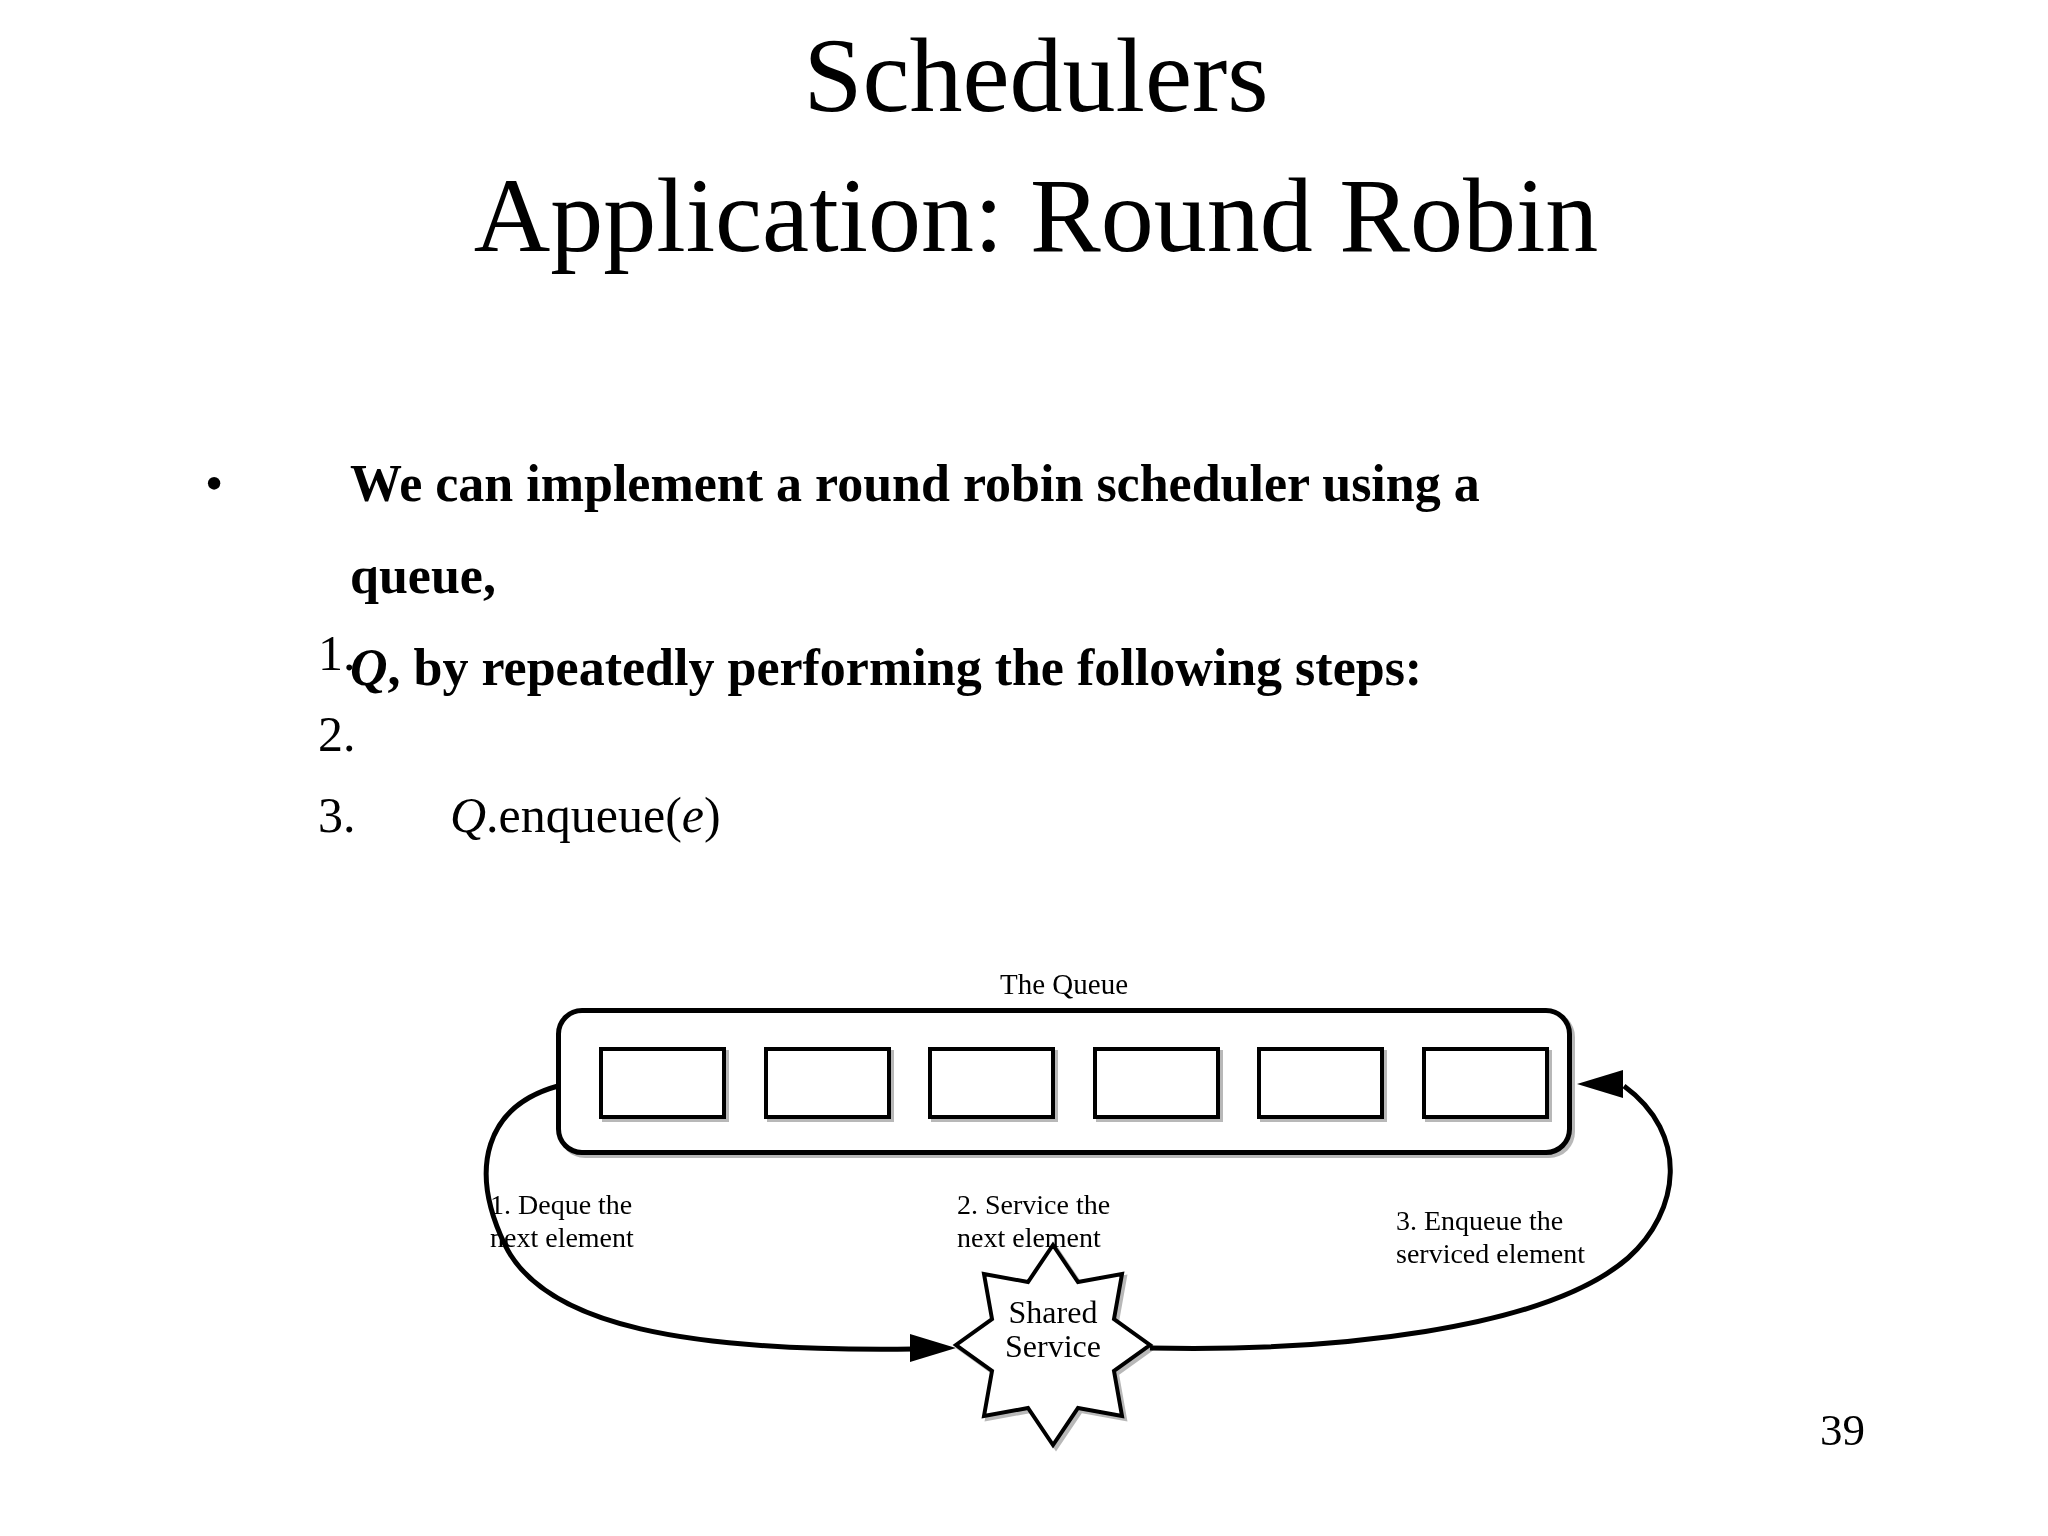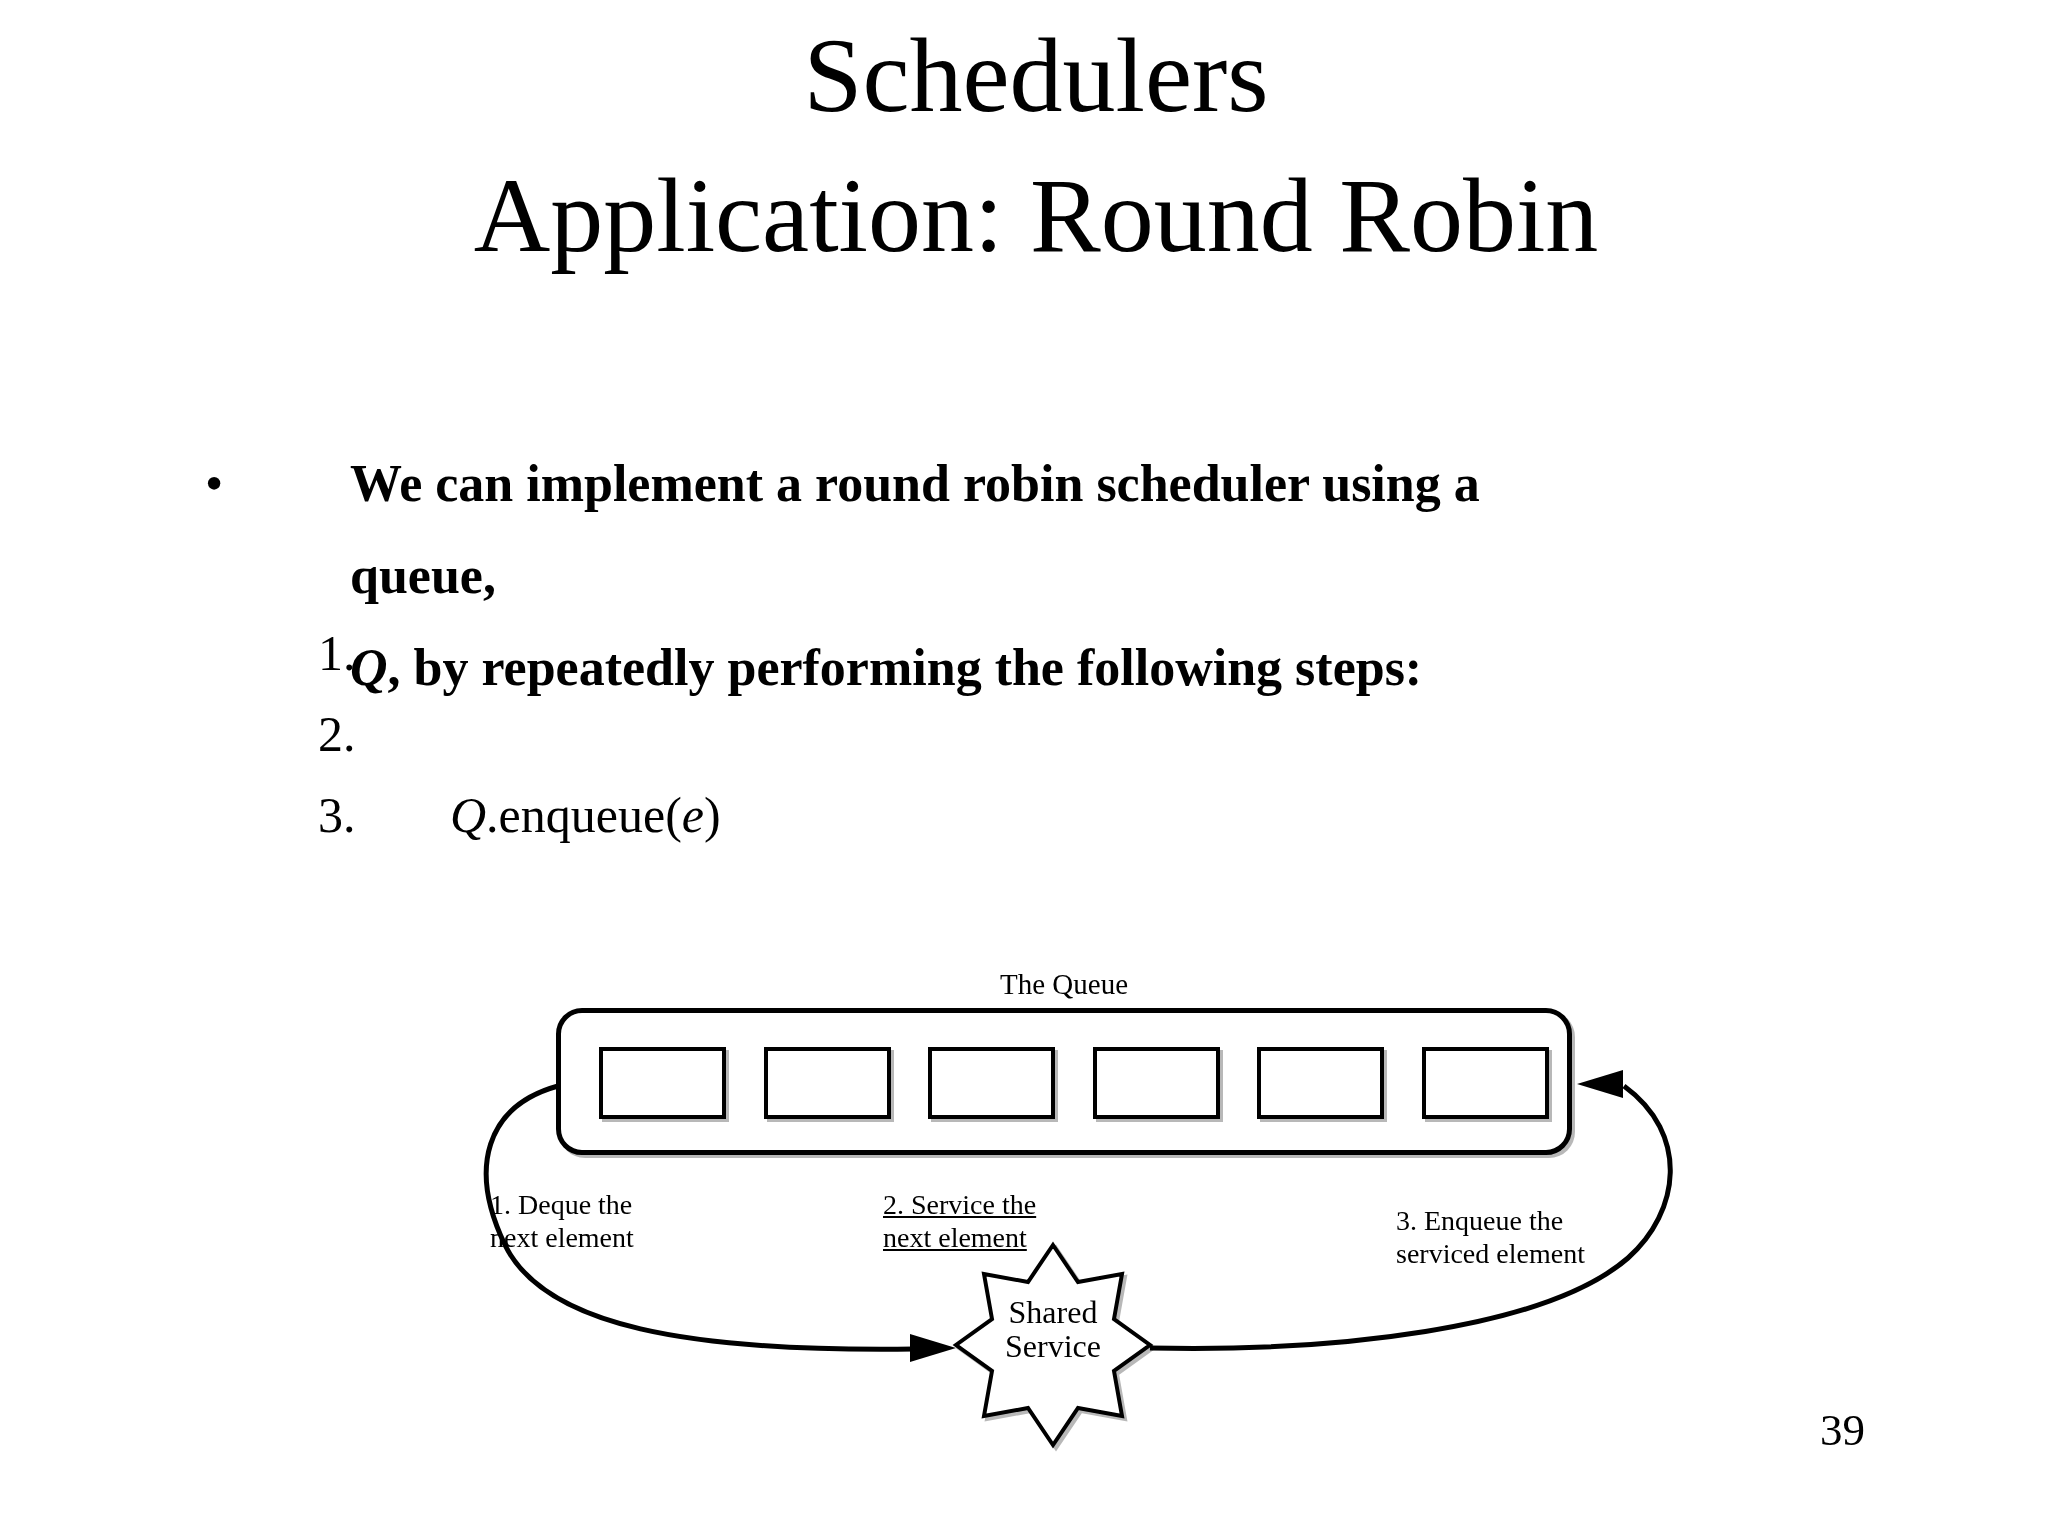--- a/index.html
+++ b/index.html
@@ -83,21 +83,21 @@
   }
   .star-shadow { filter: drop-shadow(3px 3px 0 rgba(0,0,0,0.28)); }
   .step-label {
     position: absolute;
     top: 1188px;
     text-align: left;
     font-size: 28px;
     line-height: 33px;
   }
   .step-label-1 { left: 490px;  width: 260px; }
-  .step-label-2 { left: 883px;  width: 260px; text-decoration: underline; }
+  .step-label-2 { left: 957px;  width: 260px; }
   .step-label-3 { left: 1396px; width: 280px; margin-top: 16px; }
   .star-label {
     position: absolute;
     left: 963px; top: 1295px;
     width: 180px;
     text-align: center;
     font-size: 32px;
     line-height: 34px;
   }
   

